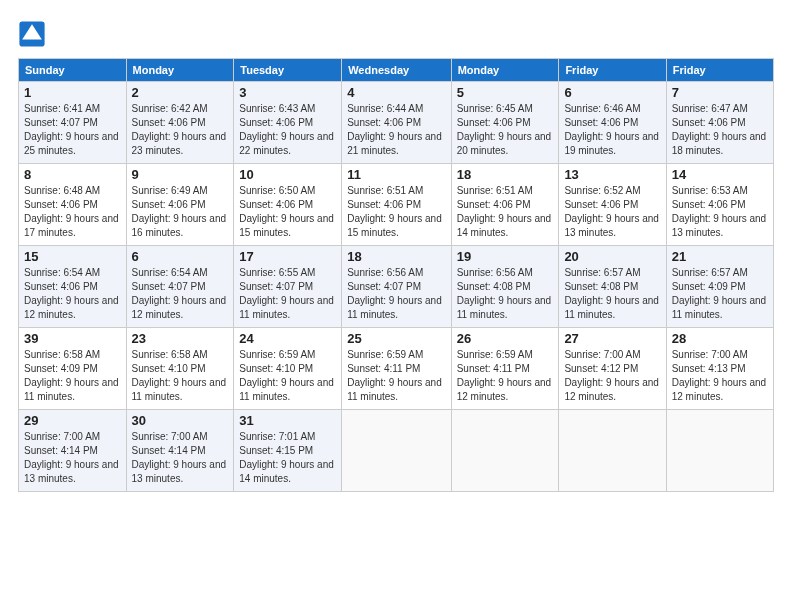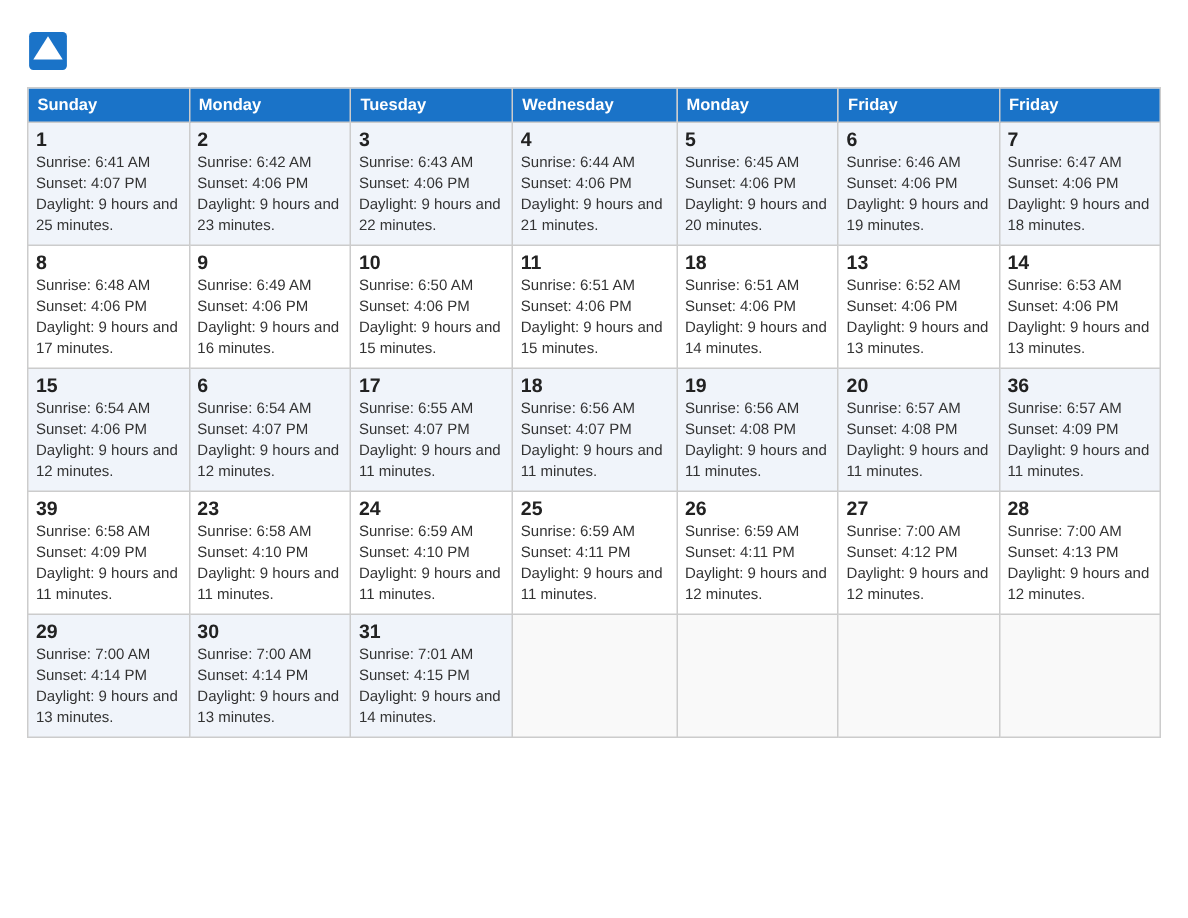--- a/index.html
+++ b/index.html
@@ -210,21 +210,21 @@
       </td>
           <td>
         <span class="day-num">19</span>
         <span class="day-info">Sunrise: 6:56 AM<br>Sunset: 4:08 PM<br>Daylight: 9 hours and 11 minutes.</span>
       </td>
           <td>
         <span class="day-num">20</span>
         <span class="day-info">Sunrise: 6:57 AM<br>Sunset: 4:08 PM<br>Daylight: 9 hours and 11 minutes.</span>
       </td>
           <td>
-        <span class="day-num">36</span>
+        <span class="day-num">21</span>
         <span class="day-info">Sunrise: 6:57 AM<br>Sunset: 4:09 PM<br>Daylight: 9 hours and 11 minutes.</span>
       </td>
         </tr>
         <tr>
           <td>
         <span class="day-num">39</span>
         <span class="day-info">Sunrise: 6:58 AM<br>Sunset: 4:09 PM<br>Daylight: 9 hours and 11 minutes.</span>
       </td>
           <td>
         <span class="day-num">23</span>

